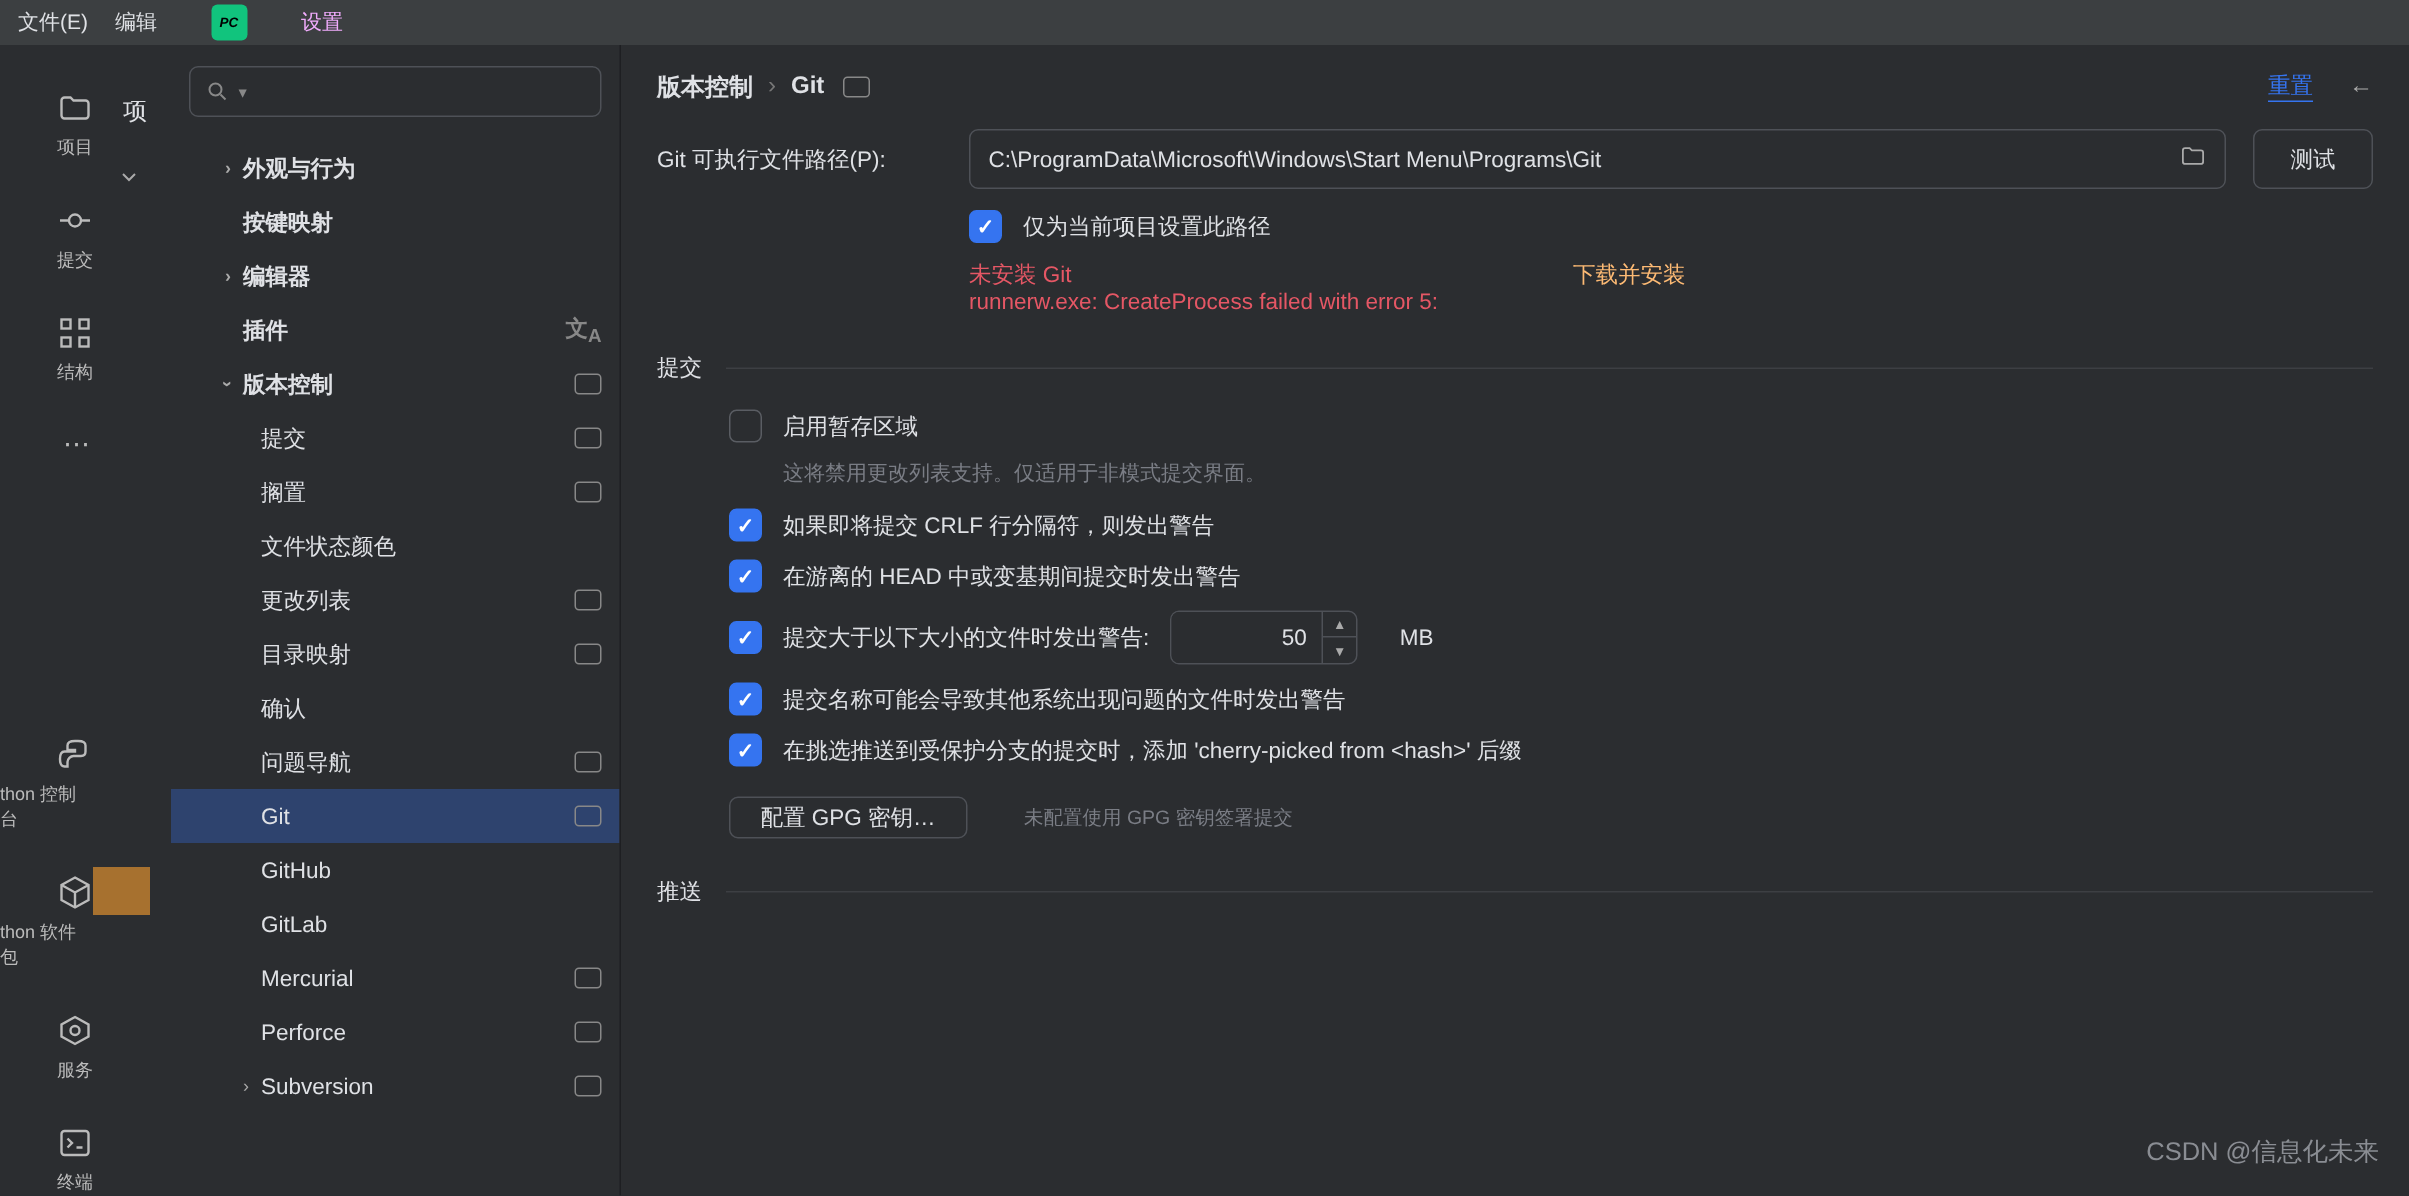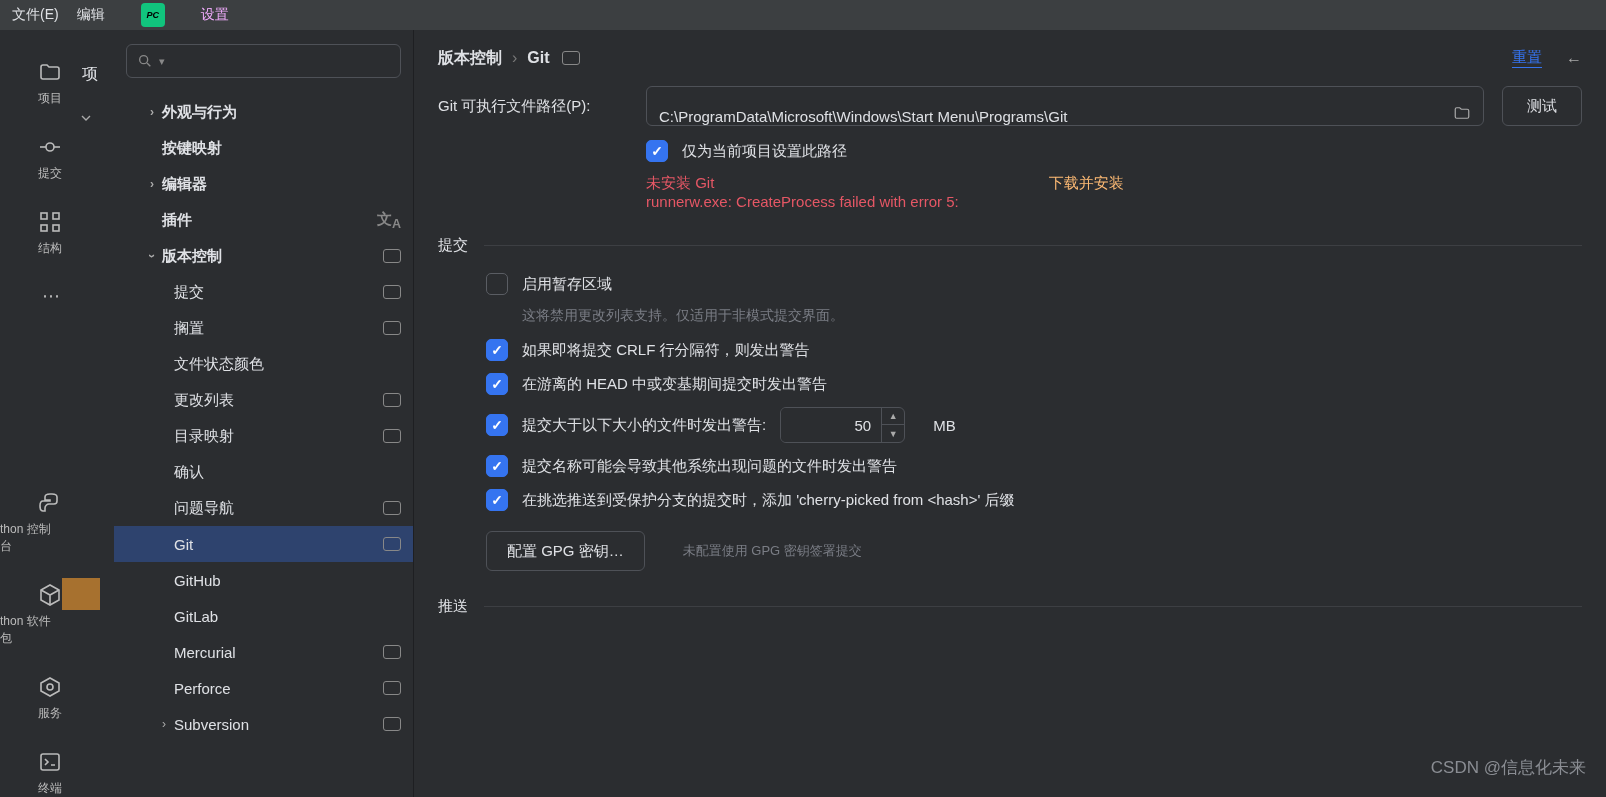--- a/index.html
+++ b/index.html
@@ -43,21 +43,21 @@
 .breadcrumb .bc-item { font-weight: 600; }
 .breadcrumb .sep { margin: 0 10px; color: #777; }
 .breadcrumb .proj-badge { width: 18px; height: 14px; border: 1.5px solid #888; border-radius: 3px; margin-left: 12px; }
 .breadcrumb .reset { margin-left: auto; color: #3574f0; cursor: pointer; border-bottom: 1px solid #3574f0; font-size: 15px; }
 .breadcrumb .arrow-after { margin-left: 24px; color: #aaa; }
 
 .panel { flex: 1; overflow-y: auto; padding: 0 24px 24px; }
 
 .form-row { display: flex; align-items: center; gap: 18px; margin-bottom: 14px; }
 .form-row .lbl { font-size: 15px; min-width: 190px; }
-.path-input { flex: 1; height: 40px; background: #2b2d30; border: 1px solid #4e5157; border-radius: 6px; display: flex; align-items: flex-end; padding: 0 12px; font-size: 15px; color: #dfe1e5; }
+.path-input { flex: 1; height: 40px; background: #2b2d30; border: 1px solid #4e5157; border-radius: 6px; display: flex; align-items: center; padding: 0 12px; font-size: 15px; color: #dfe1e5; }
 .path-input .folder-icon { margin-left: auto; color: #aaa; }
 .test-btn { height: 40px; padding: 0 24px; border: 1px solid #4e5157; border-radius: 6px; background: #2b2d30; color: #dfe1e5; font-size: 15px; cursor: pointer; }
 
 .indent-right { padding-left: 208px; }
 .checkbox-row { display: flex; align-items: center; gap: 14px; font-size: 15px; margin: 12px 0; }
 .cbx { width: 22px; height: 22px; border-radius: 5px; border: 1.5px solid #5a5d63; display: inline-flex; align-items: center; justify-content: center; flex-shrink: 0; }
 .cbx.checked { background: #3574f0; border-color: #3574f0; }
 .cbx.checked::after { content: "✓"; color: #fff; font-size: 14px; font-weight: bold; }
 
 .err-line { color: #e55765; font-size: 15px; }
@@ -70,21 +70,21 @@
 .indent-section { padding-left: 48px; }
 .hint { color: #7a7d85; font-size: 14px; margin: 4px 0 14px 36px; }
 
 .num-input-wrap { display: inline-flex; align-items: center; border: 1px solid #4e5157; border-radius: 6px; height: 36px; overflow: hidden; }
 .num-input { width: 100px; height: 100%; background: #2b2d30; border: none; color: #dfe1e5; text-align: right; padding: 0 10px; font-size: 15px; }
 .spinner { display: flex; flex-direction: column; border-left: 1px solid #4e5157; }
 .spinner span { width: 22px; height: 18px; display: flex; align-items: center; justify-content: center; font-size: 9px; color: #aaa; cursor: pointer; }
 .spinner span:first-child { border-bottom: 1px solid #4e5157; }
 .unit { margin-left: 14px; font-size: 15px; }
 
-.btn-secondary { height: 40px; padding: 0 20px; border: 1px solid #4e5157; border-radius: 6px; background: #2b2d30; color: #dfe1e5; font-size: 15px; cursor: pointer; }
+.btn-secondary { height: 28px; padding: 0 20px; border: 1px solid #4e5157; border-radius: 6px; background: #2b2d30; color: #dfe1e5; font-size: 15px; cursor: pointer; }
 .muted { color: #7a7d85; font-size: 13px; margin-left: 24px; }
 
 .watermark { position: fixed; right: 20px; bottom: 18px; color: #8a8d93; font-size: 17px; }
 </style>
 </head>
 <body>
 
 <div class="menubar">
   <span>文件(E)</span>
   <span>编辑</span>

